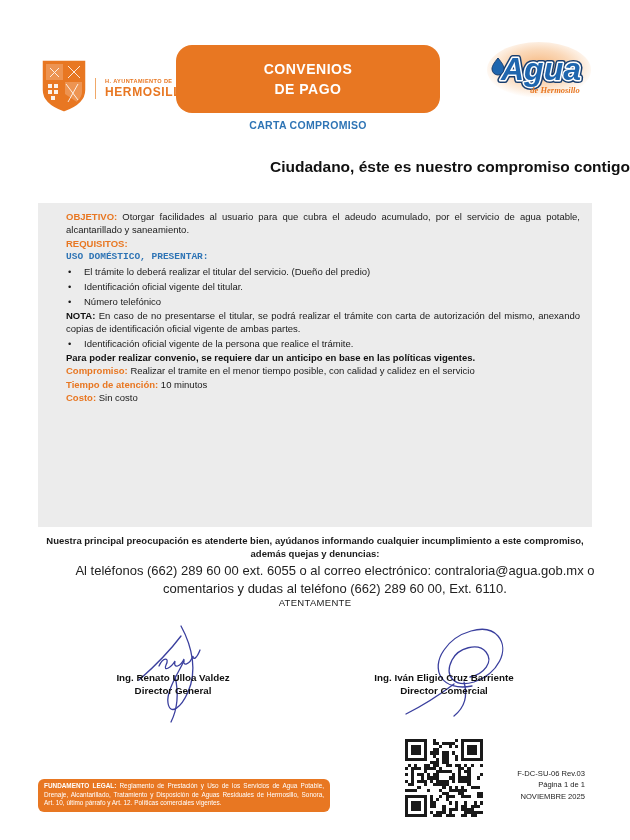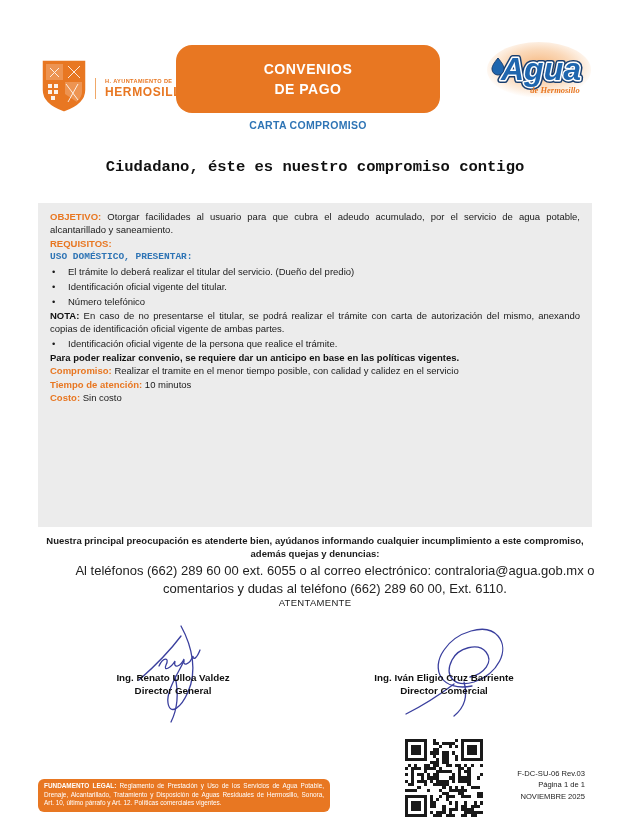--- a/index.html
+++ b/index.html
@@ -15,26 +15,26 @@
   .banner{position:absolute;left:176px;top:45px;width:264px;height:68px;background:#e87722;border-radius:16px;
           display:flex;flex-direction:column;align-items:center;justify-content:center;}
   .banner div{color:#ffffff;font-weight:bold;font-size:14px;line-height:1.45;letter-spacing:.5px;}
 
   .carta-compromiso{position:absolute;left:176px;top:119px;width:264px;text-align:center;
           color:#2e74b5;font-weight:bold;font-size:10.5px;letter-spacing:.3px;}
 
   .agua-logo{position:absolute;left:483px;top:40px;width:112px;height:64px;text-align:center;}
 
   
-  .doc-title{position:absolute;top:158px;left:0;width:100%;text-align:center;
-          font-size:15.5px;font-weight:bold;color:#111;font-family:Liberation Mono, monospace;}
+  .doc-title{position:absolute;top:158px;left:0;width:100%;text-align:right;
+          font-size:15.5px;font-weight:bold;color:#111;}
 
   
   .info-box{position:absolute;left:38px;top:203px;width:554px;height:324px;background:#ececec;
-          box-sizing:border-box;padding:7px 12px 0 12px;font-size:9.5px;line-height:1.42;}
+          box-sizing:border-box;padding:7px 12px 0 28px;font-size:9.5px;line-height:1.42;}
   .info-box p{margin:0;text-align:justify;}
   .lbl-orange{color:#e87722;font-weight:bold;}
   .lbl-blue{color:#2e74b5;font-weight:bold;}
   .lbl-bold{font-weight:bold;color:#111;}
   .mt-sm{margin-top:4px;}
   .mt-md{margin-top:11px;font-family:Liberation Mono, monospace;}
   .mt-lg{margin-top:13px;}
   .bullet-row{display:flex;margin-top:1.5px;}
   .bullet-marker{width:16px;flex:0 0 16px;text-align:left;padding-left:2px;}
   .bold-line{font-weight:bold;color:#111;}

